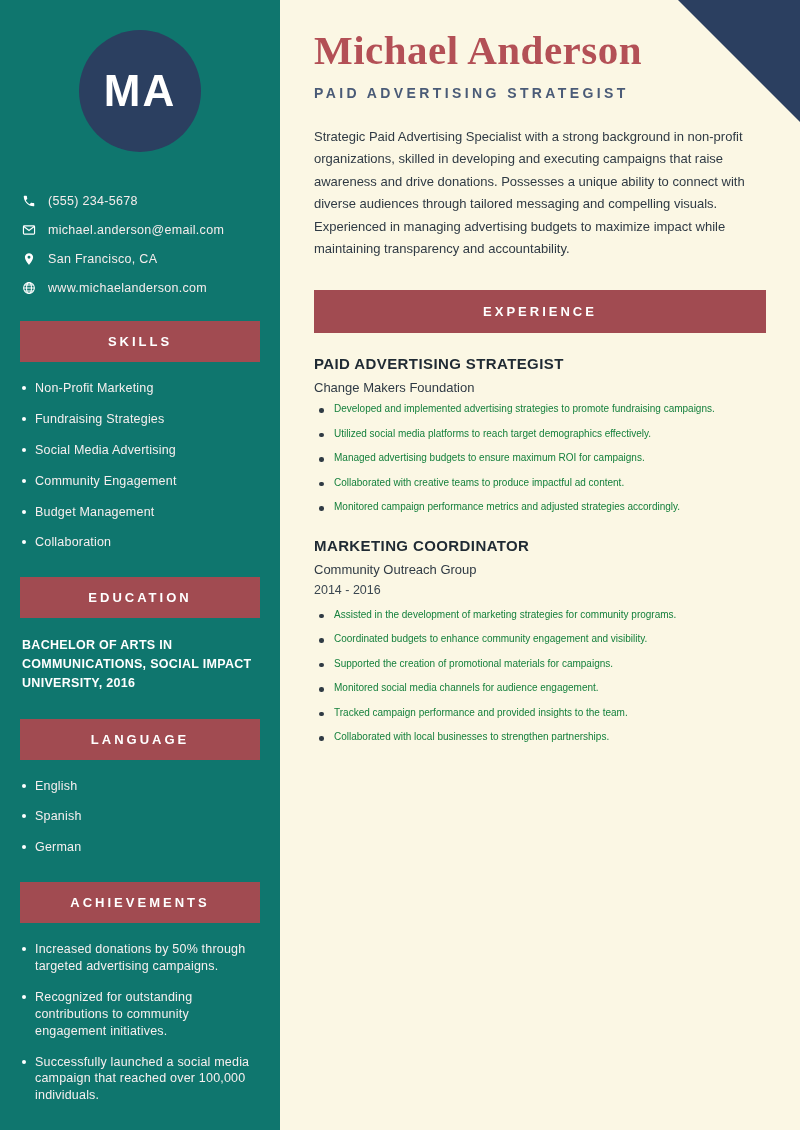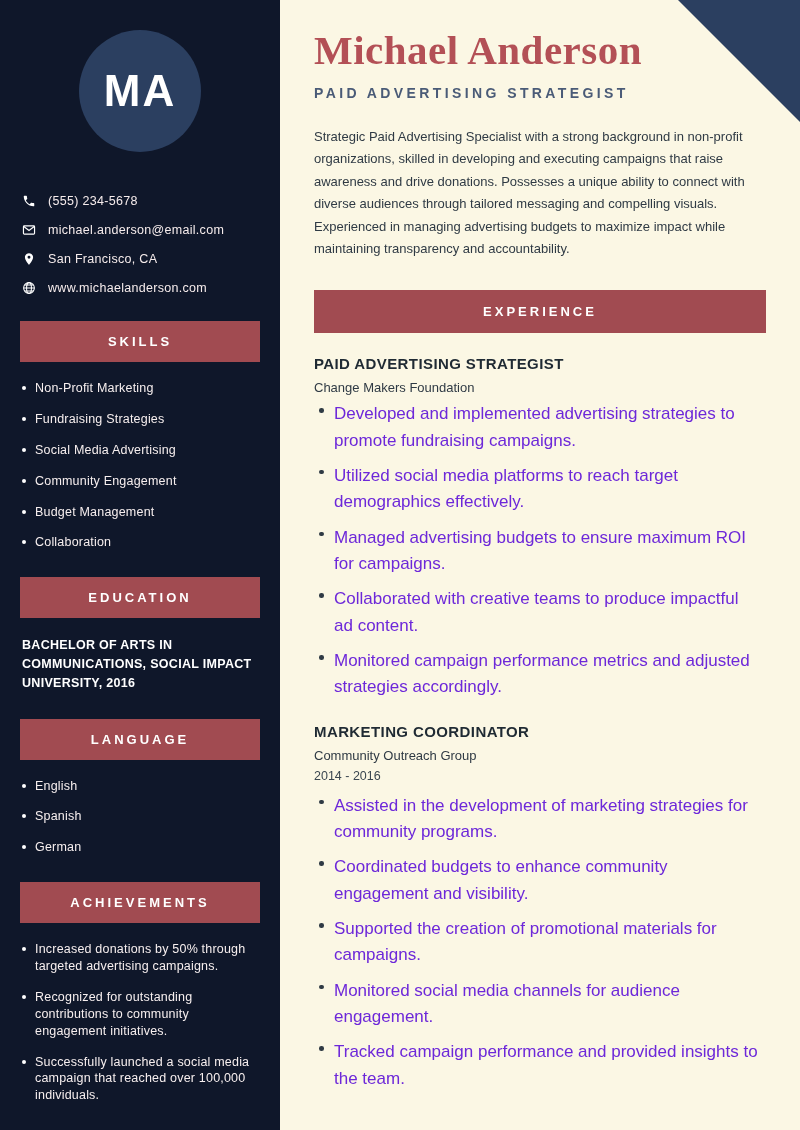--- a/index.html
+++ b/index.html
@@ -11,21 +11,21 @@
   }
   .page {
     position: relative;
     width: 800px; height: 1130px;
     display: flex;
     background: #fbf7e4;
   }
   
   .sidebar {
     width: 280px;
-    background: #0f172a;
+    background: #0f766e;
     position: relative;
     padding: 0 20px;
     color: #ffffff;
     flex: 0 0 280px;
   }
   .avatar-wrap {
     display: flex; justify-content: center;
     margin-top: 30px;
   }
   .avatar {
@@ -151,22 +151,22 @@
     margin-bottom: 6px;
   }
   .job-dates {
     font-size: 12.5px;
     color: #3b4750;
     margin-bottom: 10px;
   }
   ul.job-bullets { list-style: none; margin-bottom: 22px; }
   ul.job-bullets li {
     position: relative;
-    font-size: 17px;
-    color: #6d28d9;
+    font-size: 10px;
+    color: #15803d;
     line-height: 1.55;
     margin-bottom: 9px;
     padding-left: 20px;
     max-width: 445px;
   }
   ul.job-bullets li::before {
     content: "";
     position: absolute;
     left: 5px; top: 7px;
     width: 4.5px; height: 4.5px;
@@ -281,17 +281,18 @@
     <section>
       <div class="job-title">MARKETING COORDINATOR</div>
       <div class="job-company">Community Outreach Group</div>
       <div class="job-dates">2014 - 2016</div>
       <ul class="job-bullets">
         <li>Assisted in the development of marketing strategies for community programs.</li>
         <li>Coordinated budgets to enhance community engagement and visibility.</li>
         <li>Supported the creation of promotional materials for campaigns.</li>
         <li>Monitored social media channels for audience engagement.</li>
         <li>Tracked campaign performance and provided insights to the team.</li>
+        <li>Collaborated with local businesses to strengthen partnerships.</li>
       </ul>
     </section>
 
   </main>
 </div>
 
 </body></html>

